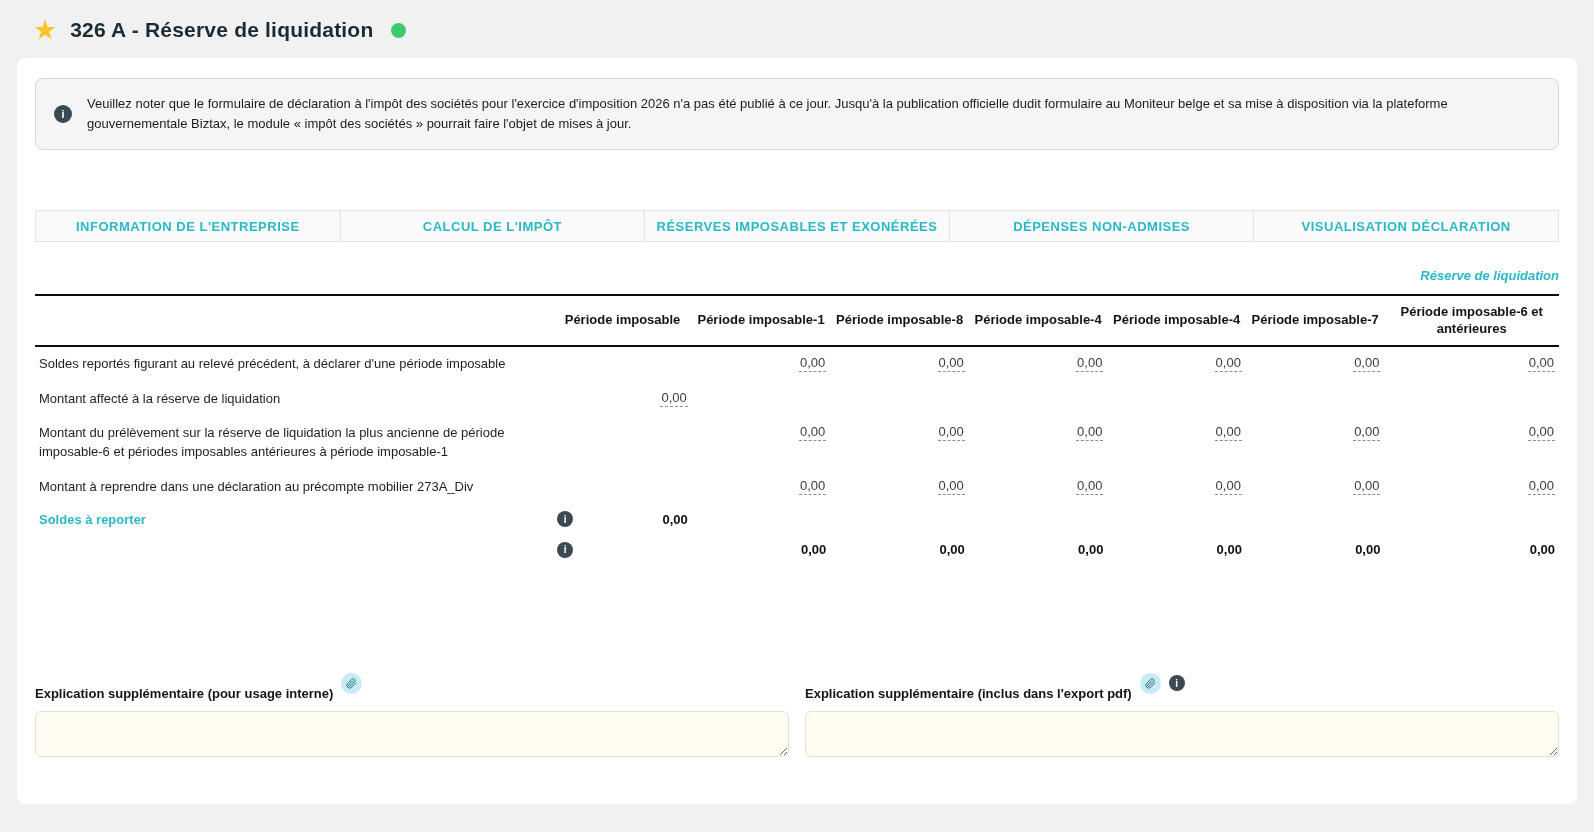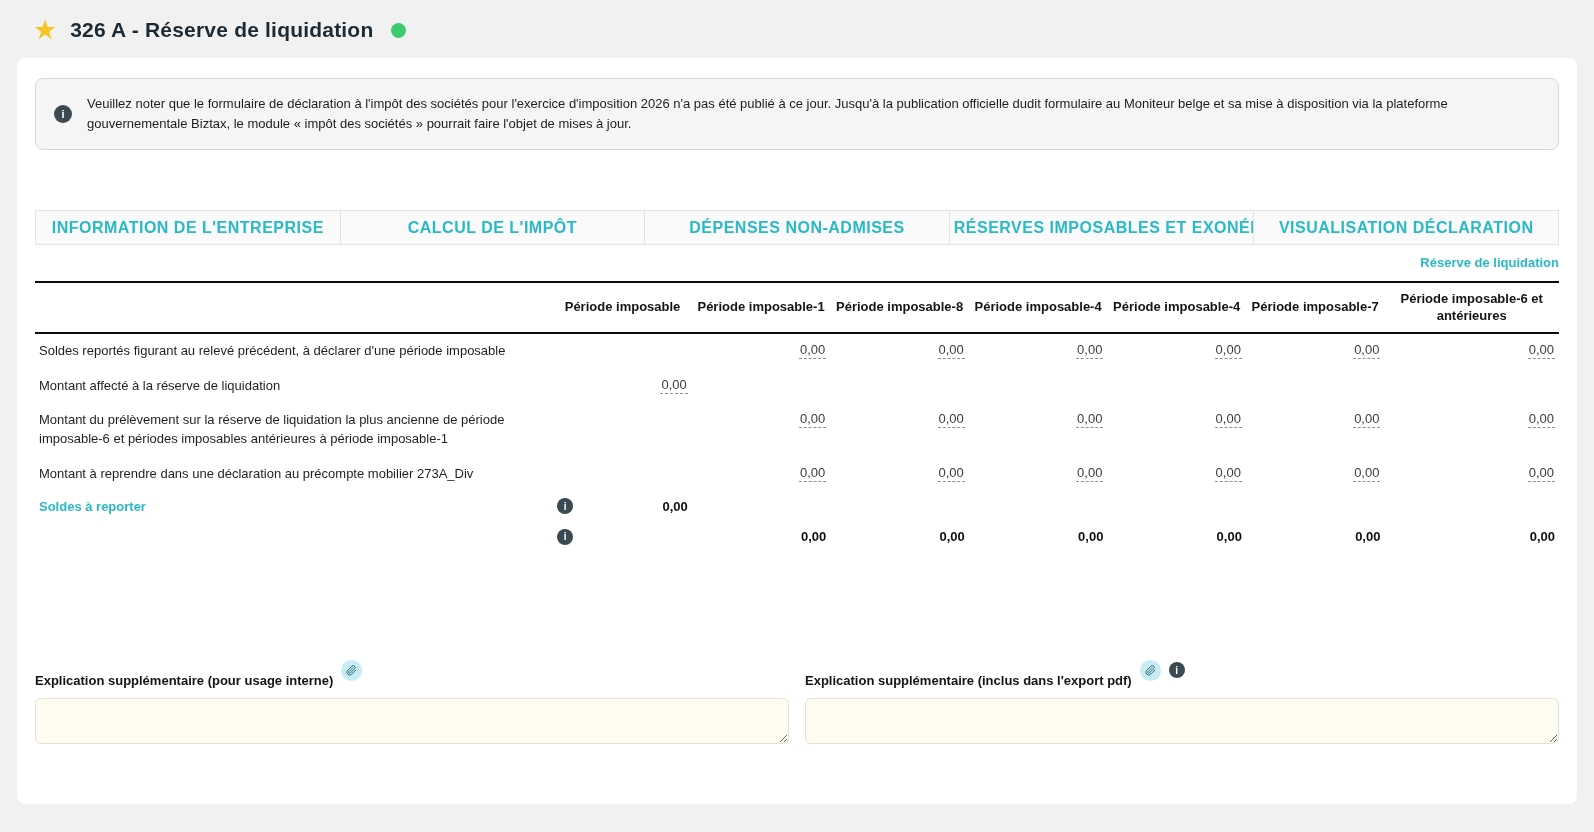--- a/index.html
+++ b/index.html
@@ -40,28 +40,28 @@
     font-style: normal; cursor: pointer;
   }
   .notice .info-icon { width: 18px; height: 18px; font-size: 11px; }
 
   
   .tabs {
     display: flex; border: 1px solid #e3e3e3; background: #fafafa;
   }
   .tab {
     flex: 1; text-align: center; padding: 8px 4px 7px;
-    font-size: 16px; font-weight: 700; letter-spacing: .5px;
+    font-size: 13px; font-weight: 700; letter-spacing: .5px;
     color: #29b9c7; cursor: pointer; border-right: 1px solid #e3e3e3;
     text-transform: uppercase; white-space: nowrap; overflow: hidden;
   }
   .tab:last-child { border-right: none; }
 
   
-  .section-link-row { text-align: right; margin: 8px 0 10px; }
+  .section-link-row { text-align: right; margin: 24px 0 10px; font-style: italic; }
   .section-link { color: #29b9c7; font-weight: 700; font-size: 13px; text-decoration: none; cursor: pointer; }
 
   
   table.grid { width: 100%; border-collapse: collapse; table-layout: fixed; }
   table.grid thead th {
     border-top: 2.5px solid #0c0c0c; border-bottom: 2.5px solid #0c0c0c;
     padding: 8px 4px; font-size: 13px; font-weight: 700; color: #141414;
     text-align: center; vertical-align: middle; line-height: 1.25;
   }
   table.grid td { padding: 8px 4px; font-size: 13px; vertical-align: top; }
@@ -104,22 +104,22 @@
 <div class="card">
 
   <div class="notice">
     <span class="info-icon">i</span>
     <p>Veuillez noter que le formulaire de déclaration à l'impôt des sociétés pour l'exercice d'imposition 2026 n'a pas été publié à ce jour. Jusqu'à la publication officielle dudit formulaire au Moniteur belge et sa mise à disposition via la plateforme gouvernementale Biztax, le module « impôt des sociétés » pourrait faire l'objet de mises à jour.</p>
   </div>
 
   <div class="tabs">
     <div class="tab">INFORMATION DE L'ENTREPRISE</div>
     <div class="tab">CALCUL DE L'IMPÔT</div>
+    <div class="tab">RÉSERVES IMPOSABLES ET EXONÉRÉES</div>
     <div class="tab">DÉPENSES NON-ADMISES</div>
-    <div class="tab">RÉSERVES IMPOSABLES ET EXONÉRÉES</div>
     <div class="tab">VISUALISATION DÉCLARATION</div>
   </div>
 
   <div class="section-link-row">
     <a class="section-link">Réserve de liquidation</a>
   </div>
 
   <table class="grid">
     <colgroup>
       <col style="width:505px">

